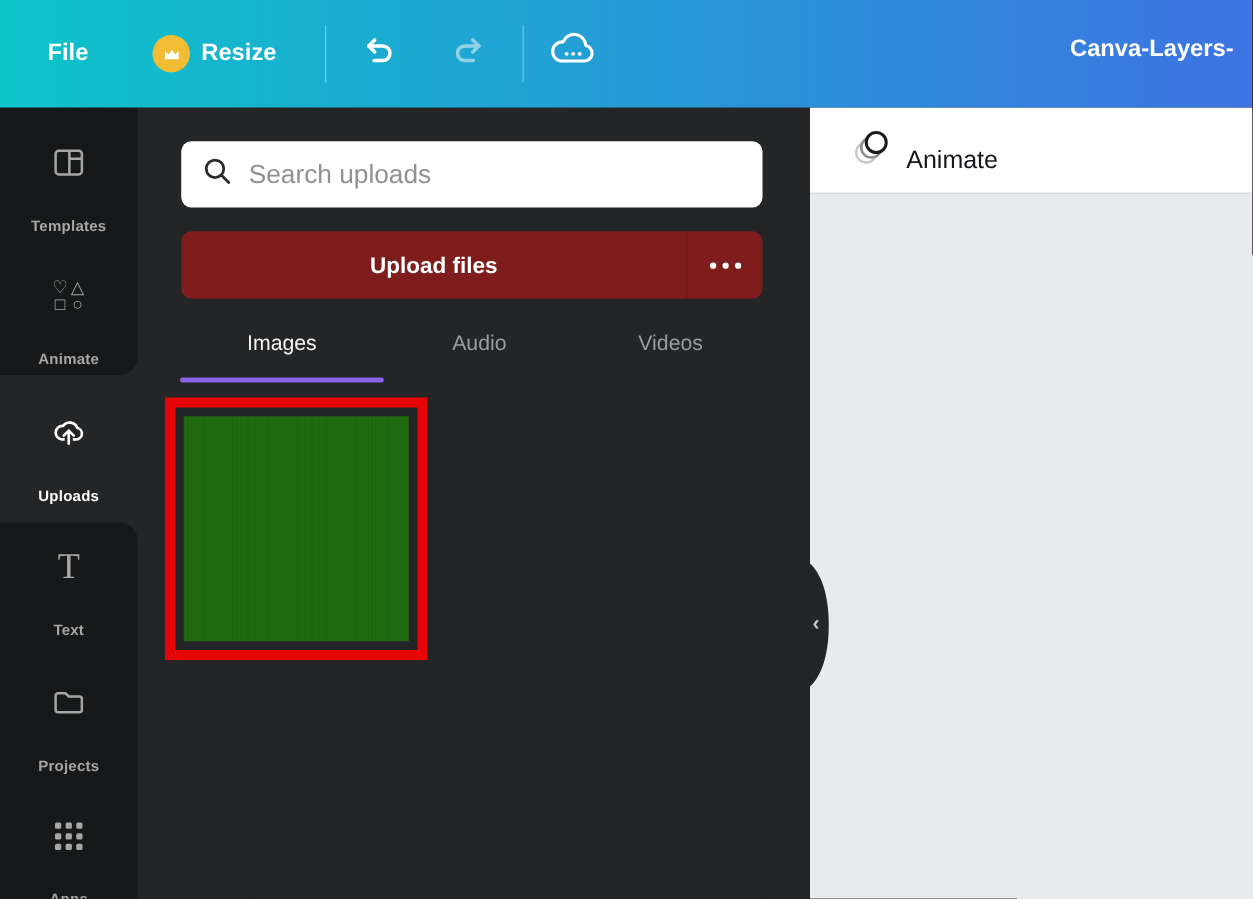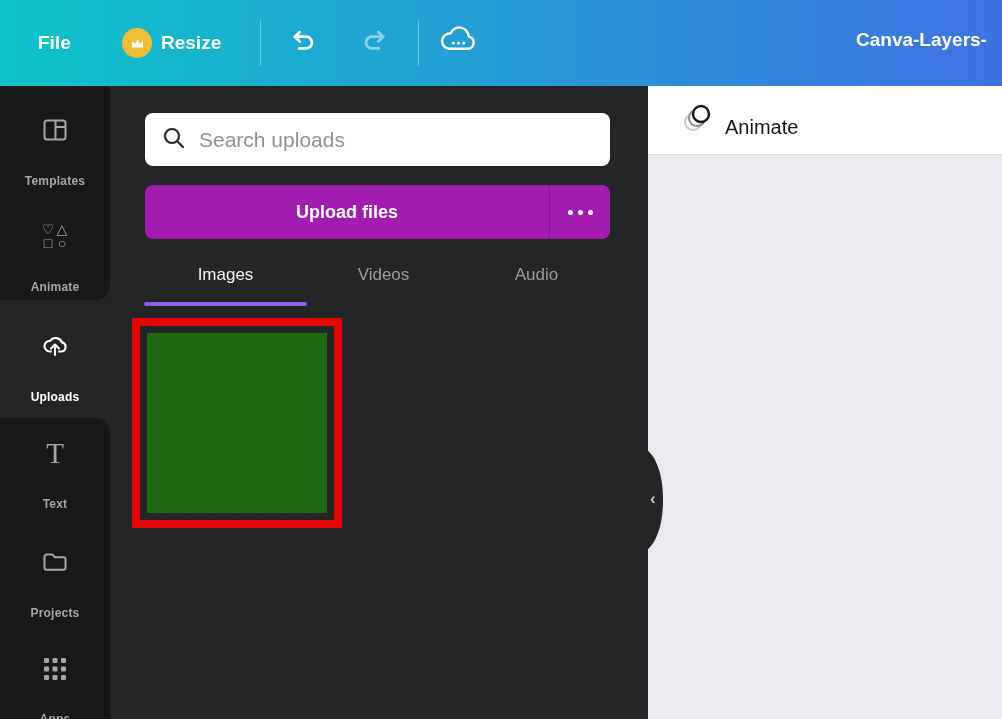--- a/index.html
+++ b/index.html
@@ -41,21 +41,21 @@
   .text-glyph { font-family:"Liberation Serif", serif; font-size:29px; line-height:27px; font-weight:400; }
 
   
   .panel { position:absolute; left:110px; top:86px; width:538px; height:633px; background:#242526; z-index:5; }
   .search-box { position:absolute; left:35px; top:27px; width:465px; height:53px; background:#ffffff;
                 border-radius:8px; display:flex; align-items:center; padding:0 16px; gap:12px; }
   .search-box input { border:none; outline:none; flex:1; font-size:21px; color:#1a1a1a;
                       font-family:"Liberation Sans", sans-serif; background:transparent; }
   .search-box input::placeholder { color:#8f9193; }
   .upload-row { position:absolute; left:35px; top:99px; width:465px; height:54px; border-radius:8px;
-                background:#a21caf; display:flex; overflow:hidden; }
+                background:#7f1d1d; display:flex; overflow:hidden; }
   .upload-main { flex:1; display:flex; align-items:center; justify-content:center; cursor:pointer; }
   .upload-main span { color:#fff; font-size:18px; font-weight:700; }
   .upload-more { width:61px; border-left:1px solid rgba(0,0,0,0.18); display:flex; align-items:center;
                  justify-content:center; cursor:pointer; }
   .dots { display:flex; gap:5px; }
   .dots i { width:5px; height:5px; border-radius:50%; background:#fff; }
   .tabs { position:absolute; left:34px; top:172px; height:48px; display:flex; }
   .tab { position:relative; height:48px; display:flex; justify-content:center; cursor:pointer;
          font-size:17px; font-weight:400; color:#9a9c9e; padding-top:7px; }
   .tab.t0 { width:163px; } .tab.t1 { width:153px; } .tab.t2 { width:153px; }
@@ -217,26 +217,26 @@
           <i></i>
         </span>
     </div>
   </div>
 
   <div class="tabs">
     <div class="tab t0 active">
       <span>Images</span>
       <span class="underline"></span>
     </div>
+    <div class="tab t2">
+      <span>Audio</span>
+
+    </div>
     <div class="tab t1">
       <span>Videos</span>
-
-    </div>
-    <div class="tab t2">
-      <span>Audio</span>
 
     </div>
   </div>
 
   <div class="thumb-sel" style="border-color: rgb(230, 5, 5);">
     <div class="thumb-img" style="background-color: rgb(32, 107, 16);"></div>
   </div>
 </div>
 
 <div class="handle">

